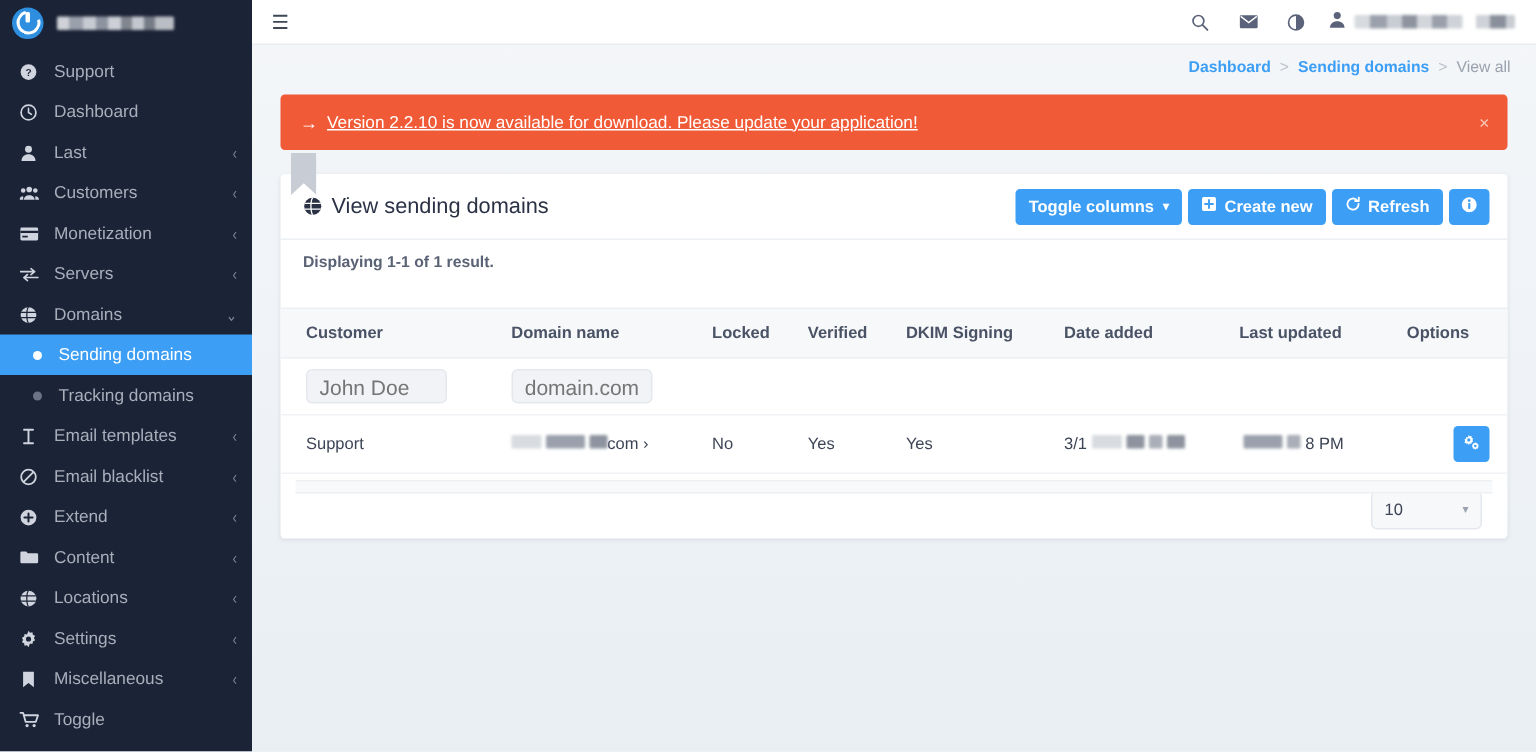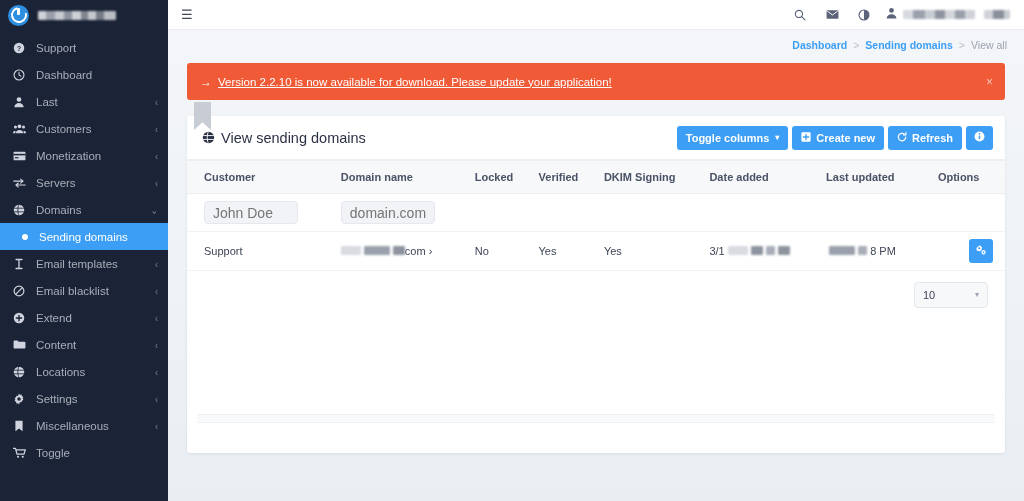--- a/index.html
+++ b/index.html
@@ -161,21 +161,21 @@
     font-size: 12px; color: #f7c6b8; cursor: pointer;
   }
 
   
   .card {
     margin: 16px 19px 0 19px;
     background: #ffffff;
     border-radius: 3px;
     box-shadow: 0 1px 3px rgba(35,48,70,0.10);
     position: relative;
-    height: 337px;
+    height: 243px;
   }
   .ribbon {
     position: absolute;
     left: 7px; top: -14px;
     width: 17px; height: 28px;
     background: #c8ccd4;
     clip-path: polygon(0 0, 100% 0, 100% 100%, 50% 72%, 0 100%);
   }
   .card-head {
     height: 44px;
@@ -205,21 +205,21 @@
   }
   .btn.icon-only { padding: 0 8px; }
   .btn .caret { font-size: 8px; margin-left: 1px; }
 
   .result-info {
     padding: 9px 0 7px 15px;
     font-size: 10.5px;
     color: #5a6275;
     font-weight: bold;
   }
-  table { width: 100%; border-collapse: collapse; }
+  table { width: 100%; border-collapse: collapse; margin-top: 17px; }
   thead th {
     background: #f6f8fa;
     text-align: left;
     font-size: 11px;
     color: #4a5265;
     font-weight: bold;
     padding: 10px 6px;
     border-top: 1px solid #eceff3;
     border-bottom: 1px solid #eceff3;
     white-space: nowrap;
@@ -389,20 +389,24 @@
         </span>
         <span class="label">Domains</span>
         <span class="chev">⌄</span>
       </div>
 
       <div class="nav-item sub active">
         <span class="dot"></span>
         <span class="label">Sending domains</span>
       </div>
 
+      <div class="nav-item sub">
+        <span class="dot"></span>
+        <span class="label">Tracking domains</span>
+      </div>
 
       <div class="nav-item">
         <span class="ico">
           <svg width="12" height="12" viewBox="0 0 16 16">
               <path d="M4 2h8M4 14h8M8 2v12" stroke="#cfd4de" stroke-width="1.7" fill="none" stroke-linecap="round"></path>
             </svg>
         </span>
         <span class="label">Email templates</span>
         <span class="chev">‹</span>
       </div>
@@ -577,20 +581,21 @@
               <svg width="11" height="11" viewBox="0 0 14 14">
                   <circle cx="7" cy="7" r="6.3" fill="#ffffff"></circle>
                   <rect x="6.1" y="5.6" width="1.8" height="5" rx="0.6" fill="#3c9ef5"></rect>
                   <circle cx="7" cy="3.5" r="1.1" fill="#3c9ef5"></circle>
                 </svg>
             </span>
           </button>
         </div>
       </div>
 
+      <div class="result-info">Displaying 1-1 of 1 result.</div>
 
       <table>
         <thead>
           <tr>
             <th>Customer</th>
             <th>Domain name</th>
             <th>Locked</th>
             <th>Verified</th>
             <th>DKIM Signing</th>
             <th>Date added</th>

